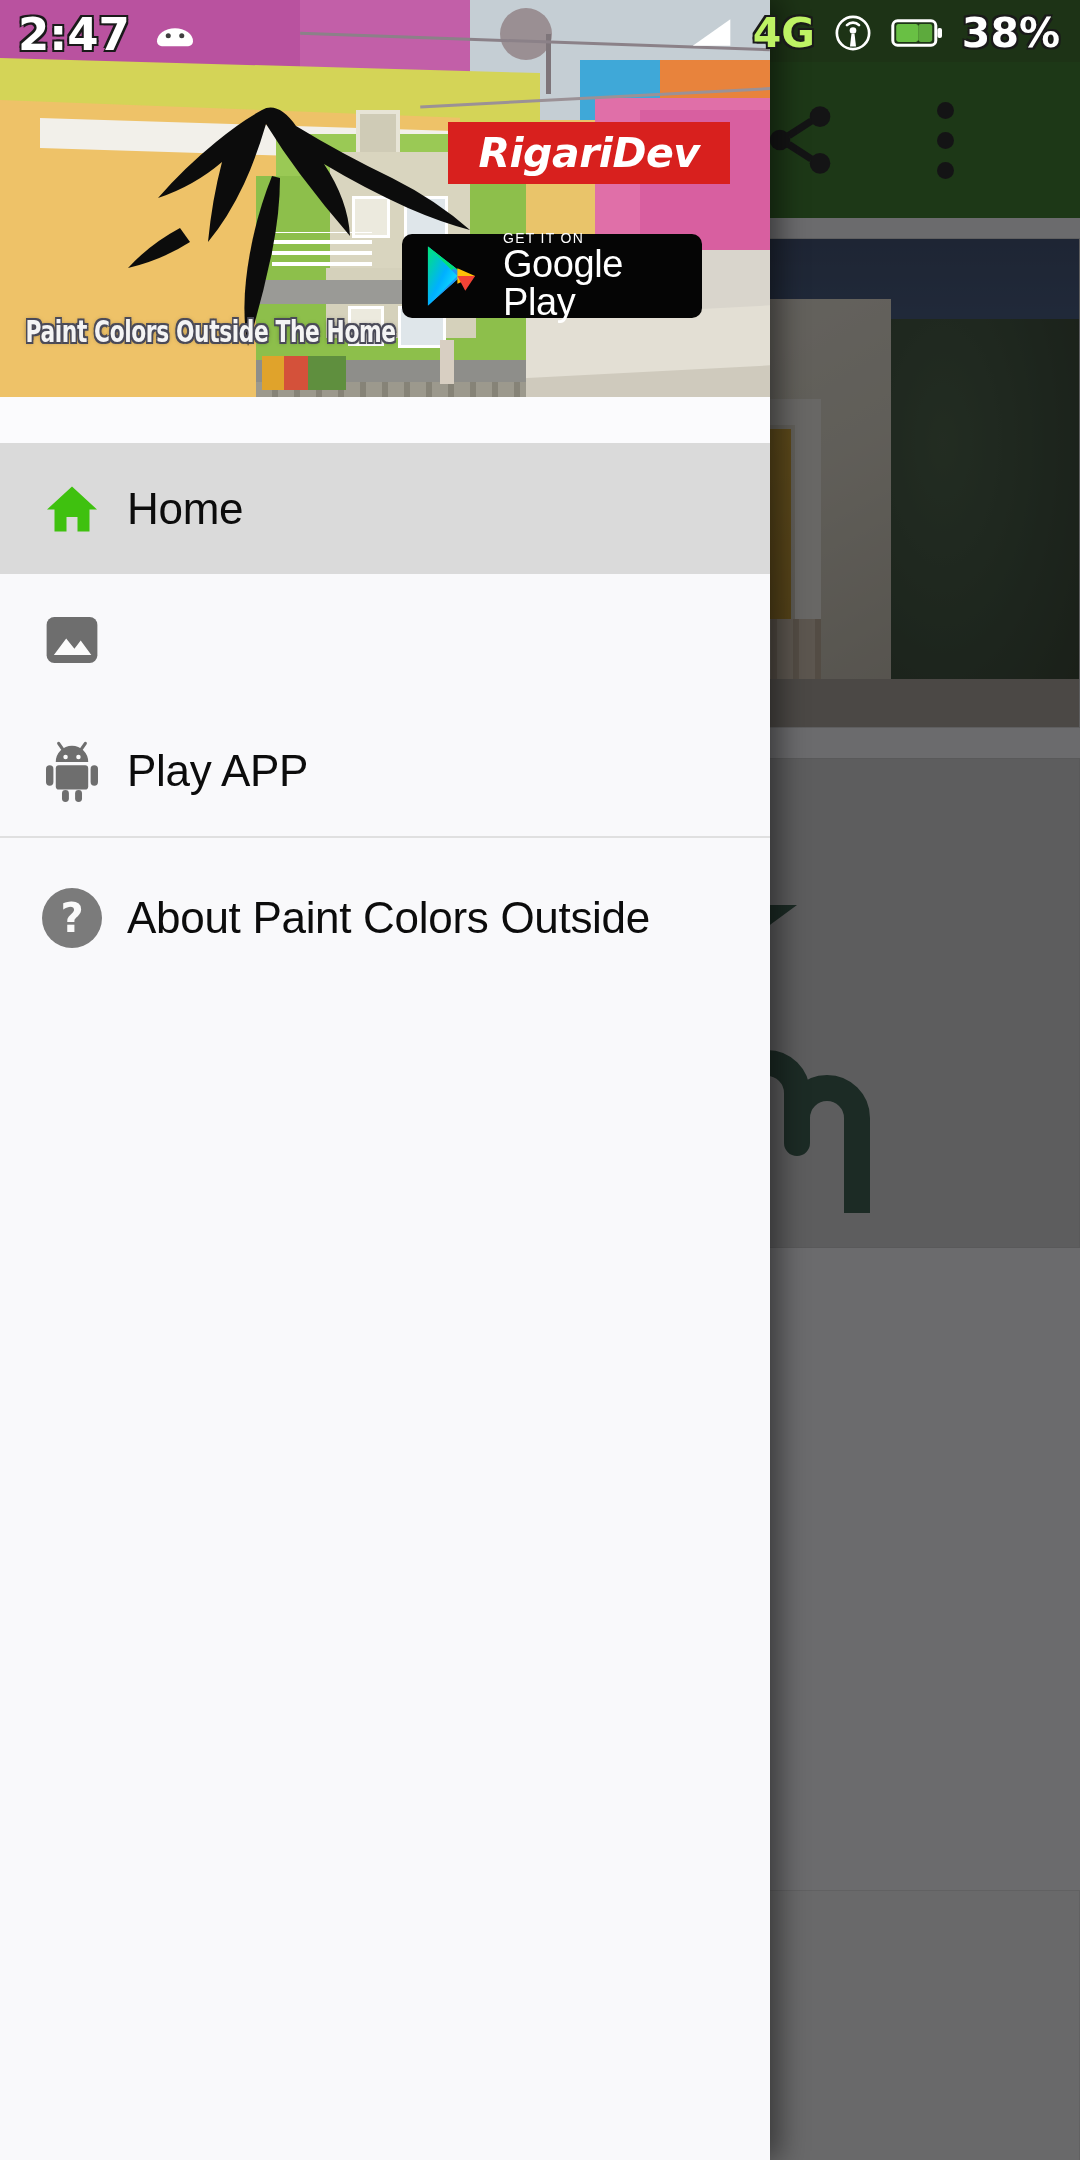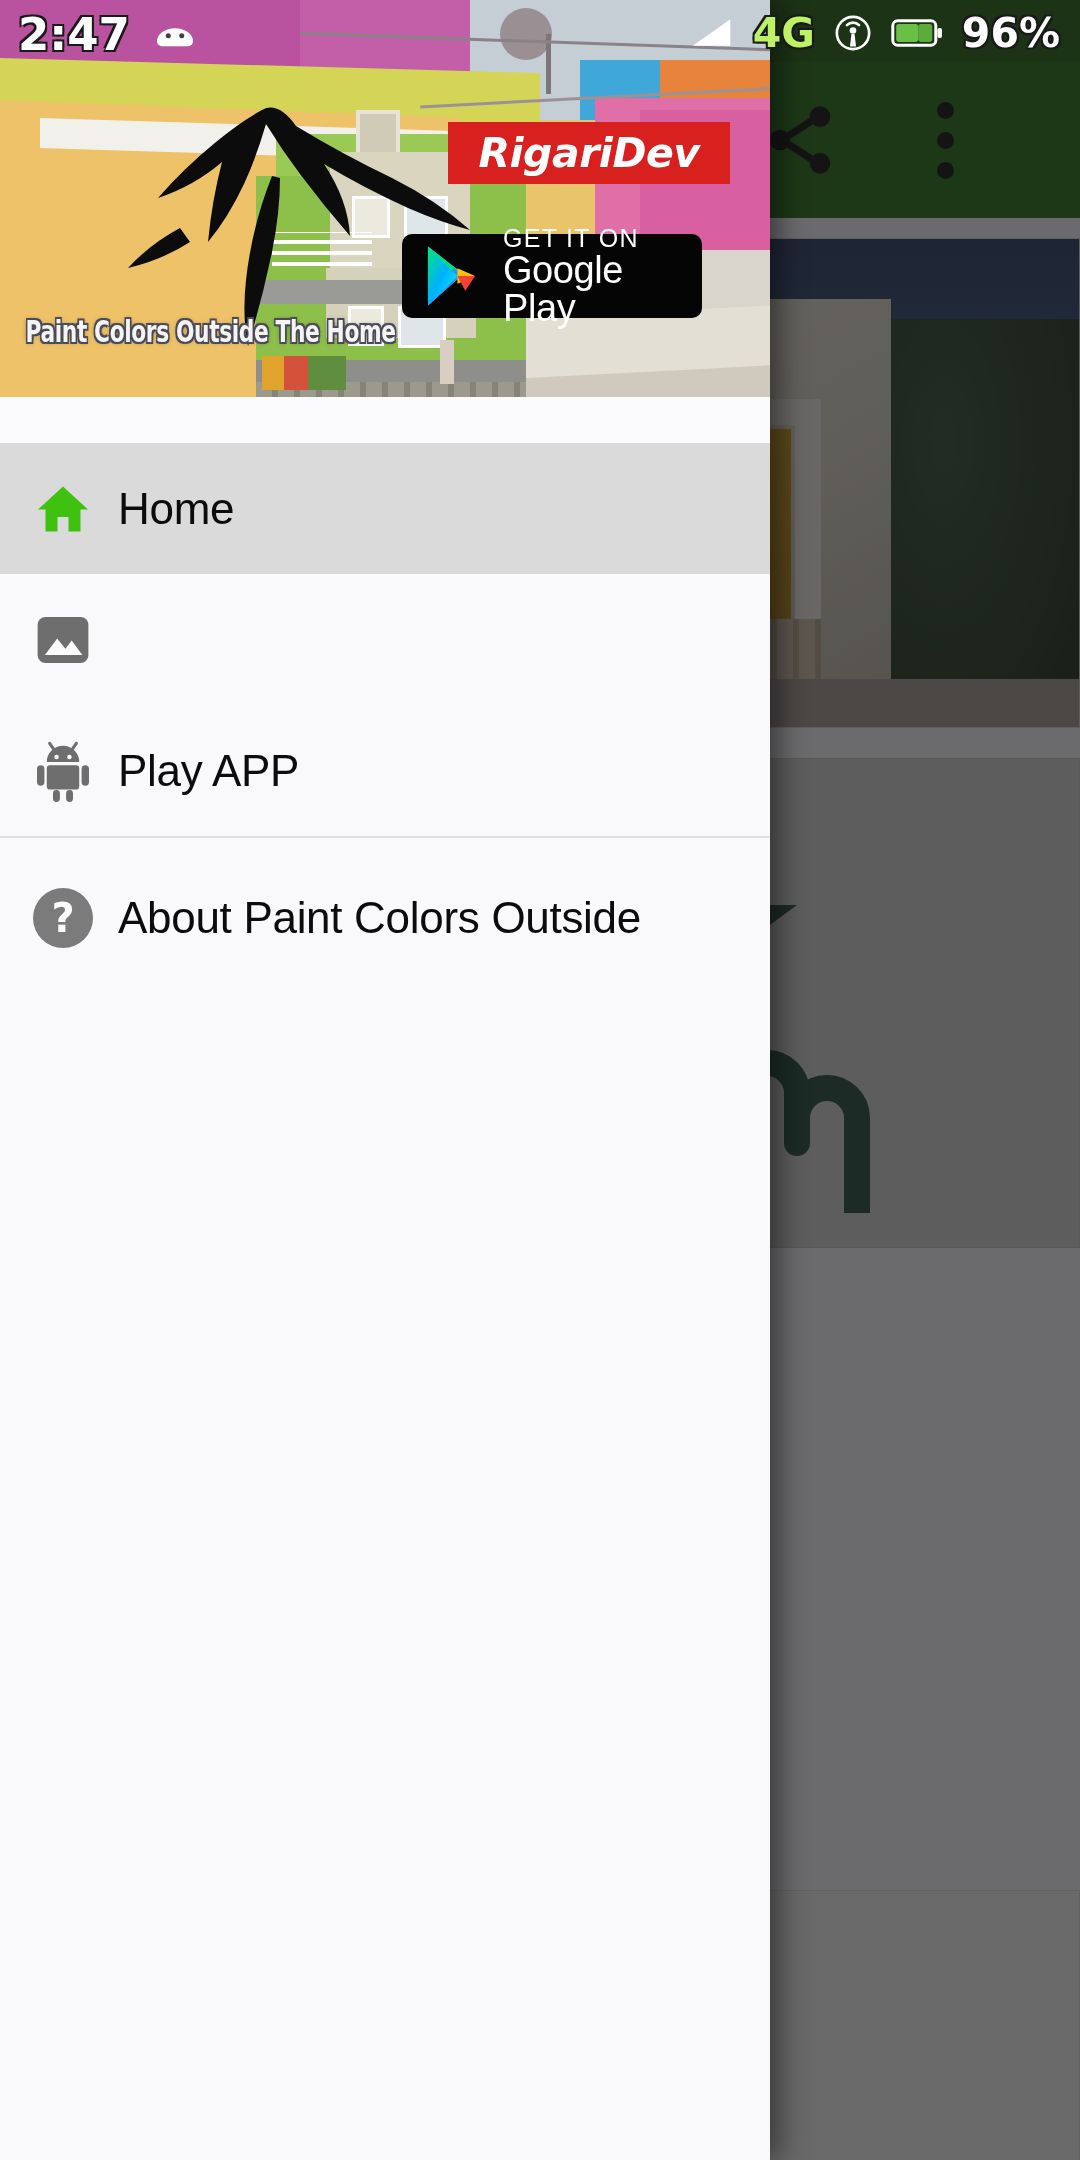--- a/index.html
+++ b/index.html
@@ -158,21 +158,21 @@
     font-family:"DejaVu Sans", sans-serif; letter-spacing:-0.5px;
   }
 
   
   #gplay-badge {
     position:absolute; left:402px; top:234px; width:300px; height:84px;
     background:#050505; border-radius:10px; z-index:6;
     display:flex; align-items:center; padding-left:22px; gap:20px;
   }
   #gplay-text { display:flex; flex-direction:column; line-height:1; }
-  #gplay-getiton { color:#fff; font-size:25px; letter-spacing:1.3px; font-weight:400; }
+  #gplay-getiton { color:#fff; font-size:14px; letter-spacing:1.3px; font-weight:400; }
   #gplay-name { color:#fff; font-size:38px; letter-spacing:-0.4px; }
 
   
   #drawer-caption {
     position:absolute; left:0; bottom:94px; width:540px; text-align:center; z-index:6;
     font-family:"DejaVu Sans Condensed","Liberation Sans Narrow","Liberation Sans", sans-serif;
     font-size:31px; font-weight:bold; color:#f4f4f4;
     letter-spacing:-0.5px; transform:scaleX(0.78); transform-origin:left center;
     text-shadow:-2px -2px 0 #4a4a58, 2px -2px 0 #4a4a58, -2px 2px 0 #4a4a58,
                  2px 2px 0 #4a4a58, 0 0 6px rgba(0,0,0,0.6);
@@ -180,21 +180,21 @@
   }
 
   #header-bottom-strip {
     position:absolute; left:0; bottom:0; width:770px; height:46px; background:#fbfbfd;
   }
 
   
   #drawer-menu { position:relative; width:770px; }
   .menu-item {
     position:relative; display:flex; align-items:center;
-    height:131px; padding-left:8px; background:transparent;
+    height:131px; padding-left:17px; background:transparent;
   }
   .menu-item.selected { background:#dadada; }
   .menu-icon {
     width:110px; min-width:110px; display:flex; align-items:center; justify-content:center;
   }
   .menu-label {
     font-size:44px; color:#0c0c0c; font-weight:400; white-space:nowrap;
     letter-spacing:-0.3px;
   }
   .menu-divider { height:2px; background:#e0e0e0; width:770px; }
@@ -416,17 +416,17 @@
         <path d="M8.2 7 a5.4 5.4 0 0 1 7.6 0" fill="none" stroke="#fff" stroke-width="1.7" stroke-linecap="round"></path>
         <path d="M11 12.6 h2 l0.9 8 h-3.8 z" fill="#fff"></path>
       </svg>
       <svg width="52" height="30" viewBox="0 0 26 15">
         <rect x="0.9" y="1.4" width="21.5" height="12.2" rx="2.4" fill="none" stroke="#fff" stroke-width="1.5"></rect>
         <rect x="23.2" y="5" width="2.3" height="5" rx="1" fill="#fff"></rect>
         <rect x="2.6" y="3" width="11" height="9" rx="1.2" fill="#69c044"></rect>
         <rect x="13.6" y="3" width="7" height="9" rx="1.2" fill="#69c044" opacity="0.85"></rect>
       </svg>
       <span style="font-size:41px;font-weight:bold;color:#fff;font-family:'DejaVu Sans',sans-serif;
-                   text-shadow:-2px -2px 0 #1a1a1a,2px -2px 0 #1a1a1a,-2px 2px 0 #1a1a1a,2px 2px 0 #1a1a1a;">96%</span>
+                   text-shadow:-2px -2px 0 #1a1a1a,2px -2px 0 #1a1a1a,-2px 2px 0 #1a1a1a,2px 2px 0 #1a1a1a;">38%</span>
     </div>
   </div>
 
 </div>
 
 </body></html>

